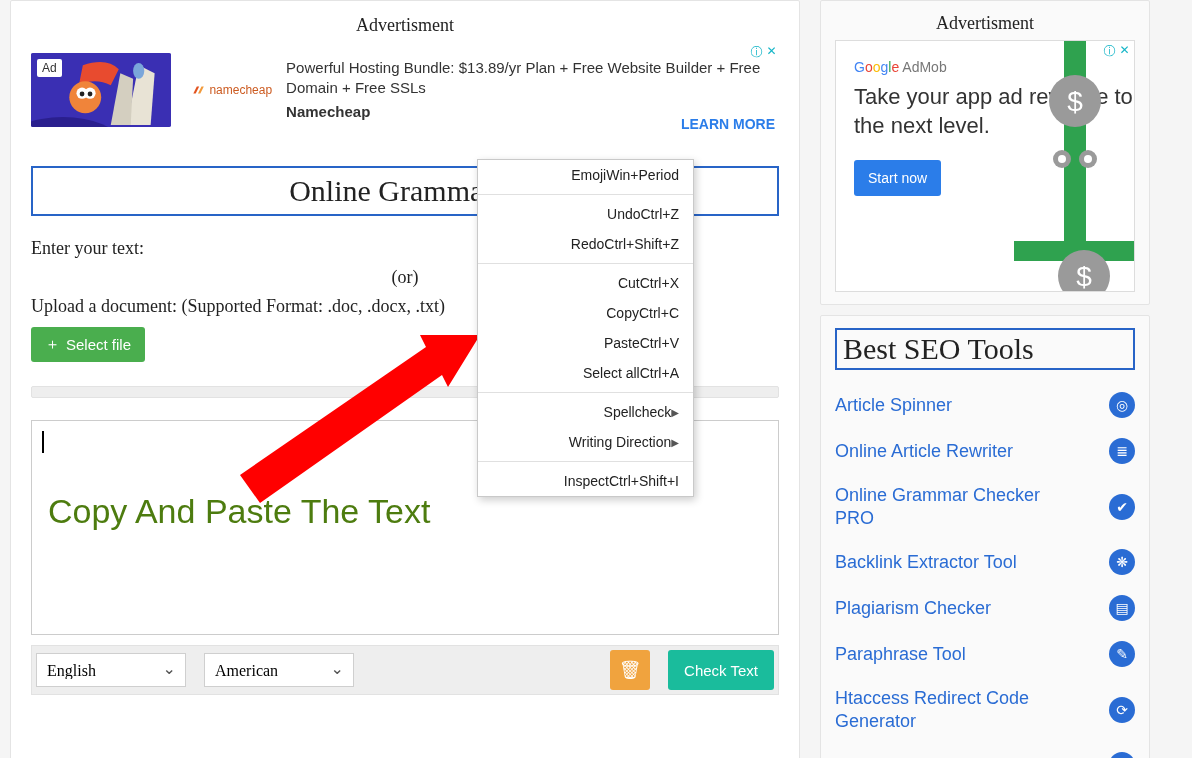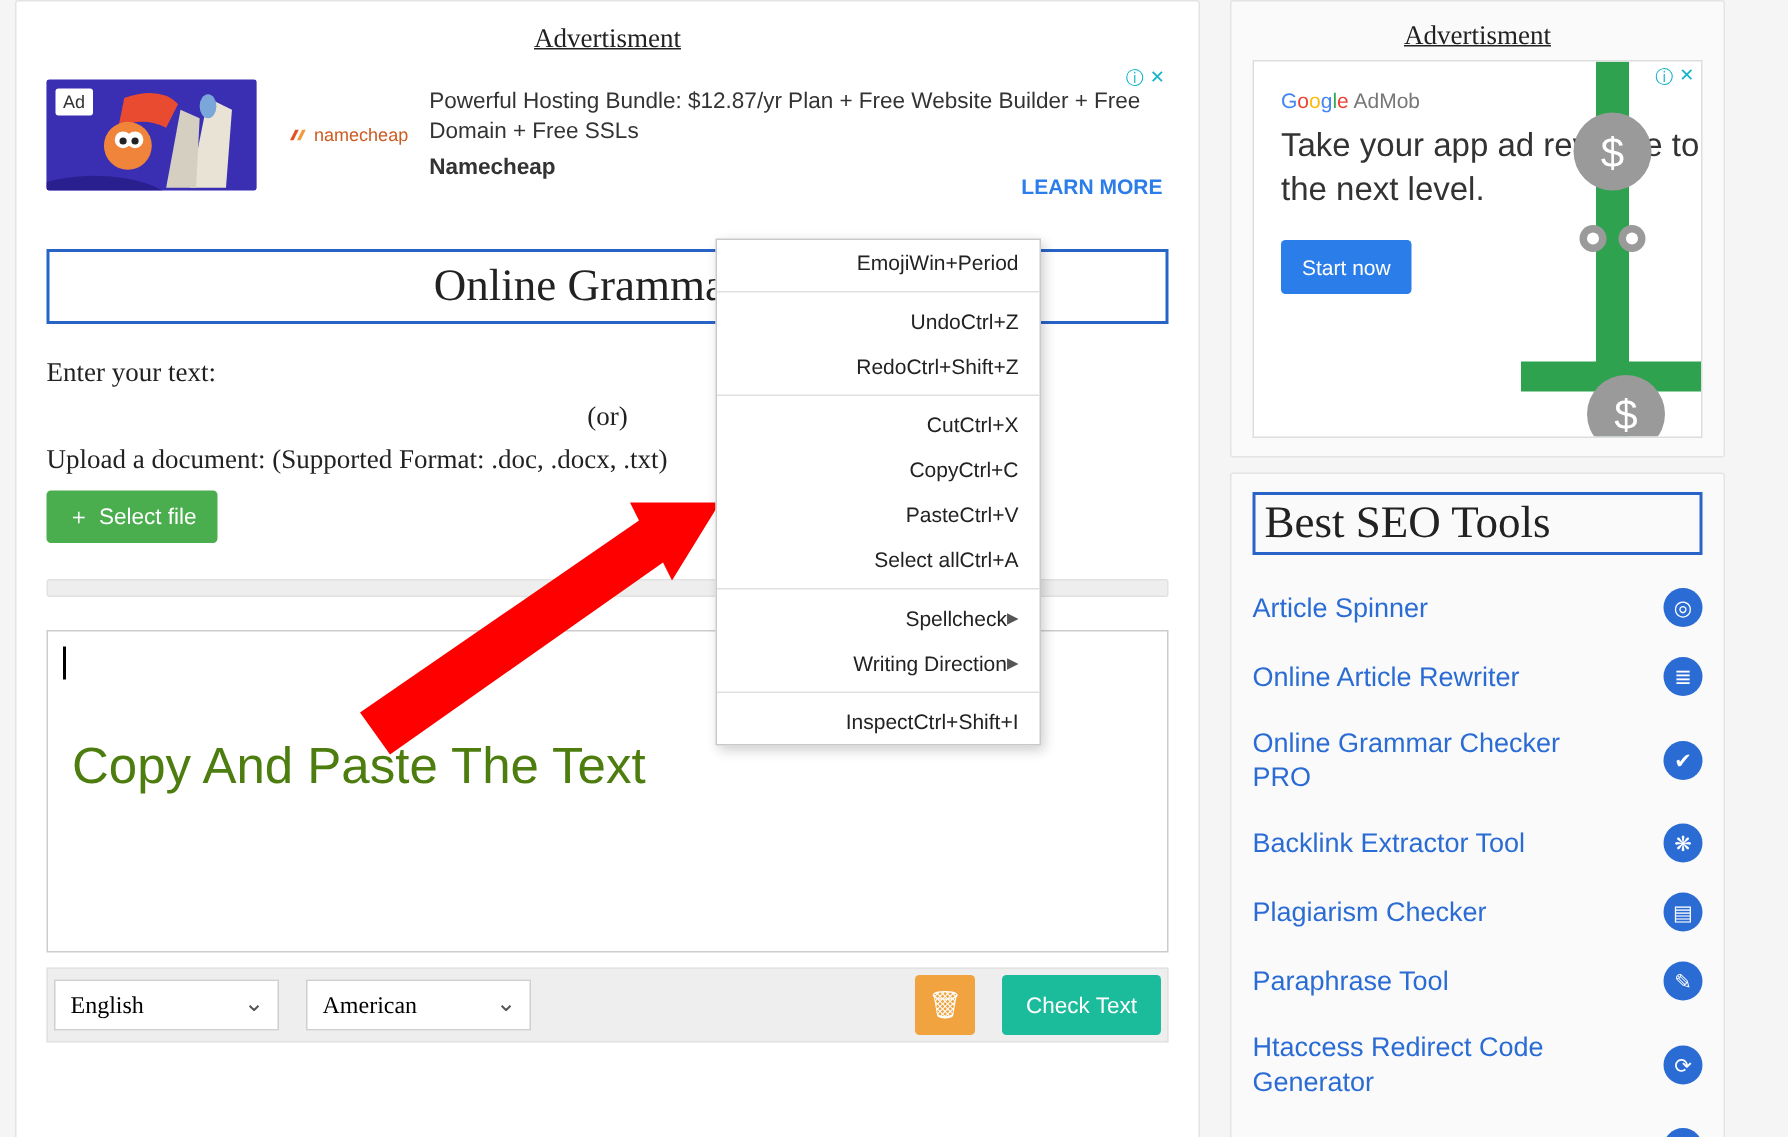--- a/index.html
+++ b/index.html
@@ -1,20 +1,20 @@
 <!DOCTYPE html>
 <html><head>
 <meta charset="utf-8">
 <style>
   html,body{margin:0;padding:0;font-family:Arial,Helvetica,sans-serif;background:#f5f5f5;color:#222;}
   body{width:1192px;height:758px;overflow:hidden;position:relative;}
   .page{display:flex;gap:20px;padding:0 10px;}
   
   .main-panel{width:790px;background:#fff;border:1px solid #e4e4e4;border-radius:2px;padding:10px 20px 20px 20px;box-sizing:border-box;position:relative;}
-  .ad-label{font-family:"Times New Roman",serif;font-size:18px;text-align:center;margin:4px 0 8px 0;text-decoration:underline;}
+  .ad-label{font-family:"Times New Roman",serif;font-size:18px;text-align:center;margin:4px 0 8px 0;}
   .ad-box{height:92px;display:flex;align-items:center;position:relative;}
   .ad-thumb{width:176px;height:74px;background:#3a2fb3;border-radius:2px;position:relative;overflow:hidden;}
   .ad-thumb svg{width:100%;height:100%;}
   .ad-badge{position:absolute;top:6px;left:6px;background:#fff;color:#333;font:12px Arial;padding:2px 5px;border-radius:2px;}
   .ad-logo{margin-left:20px;color:#cc5b21;font:12px Arial;display:flex;align-items:center;gap:4px;}
   .ad-logo svg{width:14px;height:14px;}
   .ad-text{margin-left:14px;font-size:15px;color:#333;line-height:1.35;}
   .ad-text b{display:block;margin-top:4px;}
   .ad-learn{position:absolute;right:4px;bottom:4px;color:#2b7de9;font-weight:bold;font-size:14px;}
   .ad-info{position:absolute;top:0;right:0;display:flex;}
@@ -86,21 +86,21 @@
         <div class="ad-badge">Ad</div>
       </div>
       <div class="ad-logo">
         <svg viewBox="0 0 24 24">
             <path fill="#e2531f" d="M4 18 L10 6 L14 6 L8 18 Z"></path>
             <path fill="#f29a3a" d="M12 18 L18 6 L22 6 L16 18 Z"></path>
           </svg>
         <span>namecheap</span>
       </div>
       <div class="ad-text">
-        <span>Powerful Hosting Bundle: $12.87/yr Plan + Free Website Builder + Free Domain + Free SSLs</span>
+        <span>Powerful Hosting Bundle: $13.89/yr Plan + Free Website Builder + Free Domain + Free SSLs</span>
         <b>Namecheap</b>
       </div>
       <div class="ad-learn">LEARN MORE</div>
       <div class="ad-info">
           <span>ⓘ</span>
           <span>✕</span>
         </div>
     </div>
 
     <div class="page-title">Online Grammar C</div>

